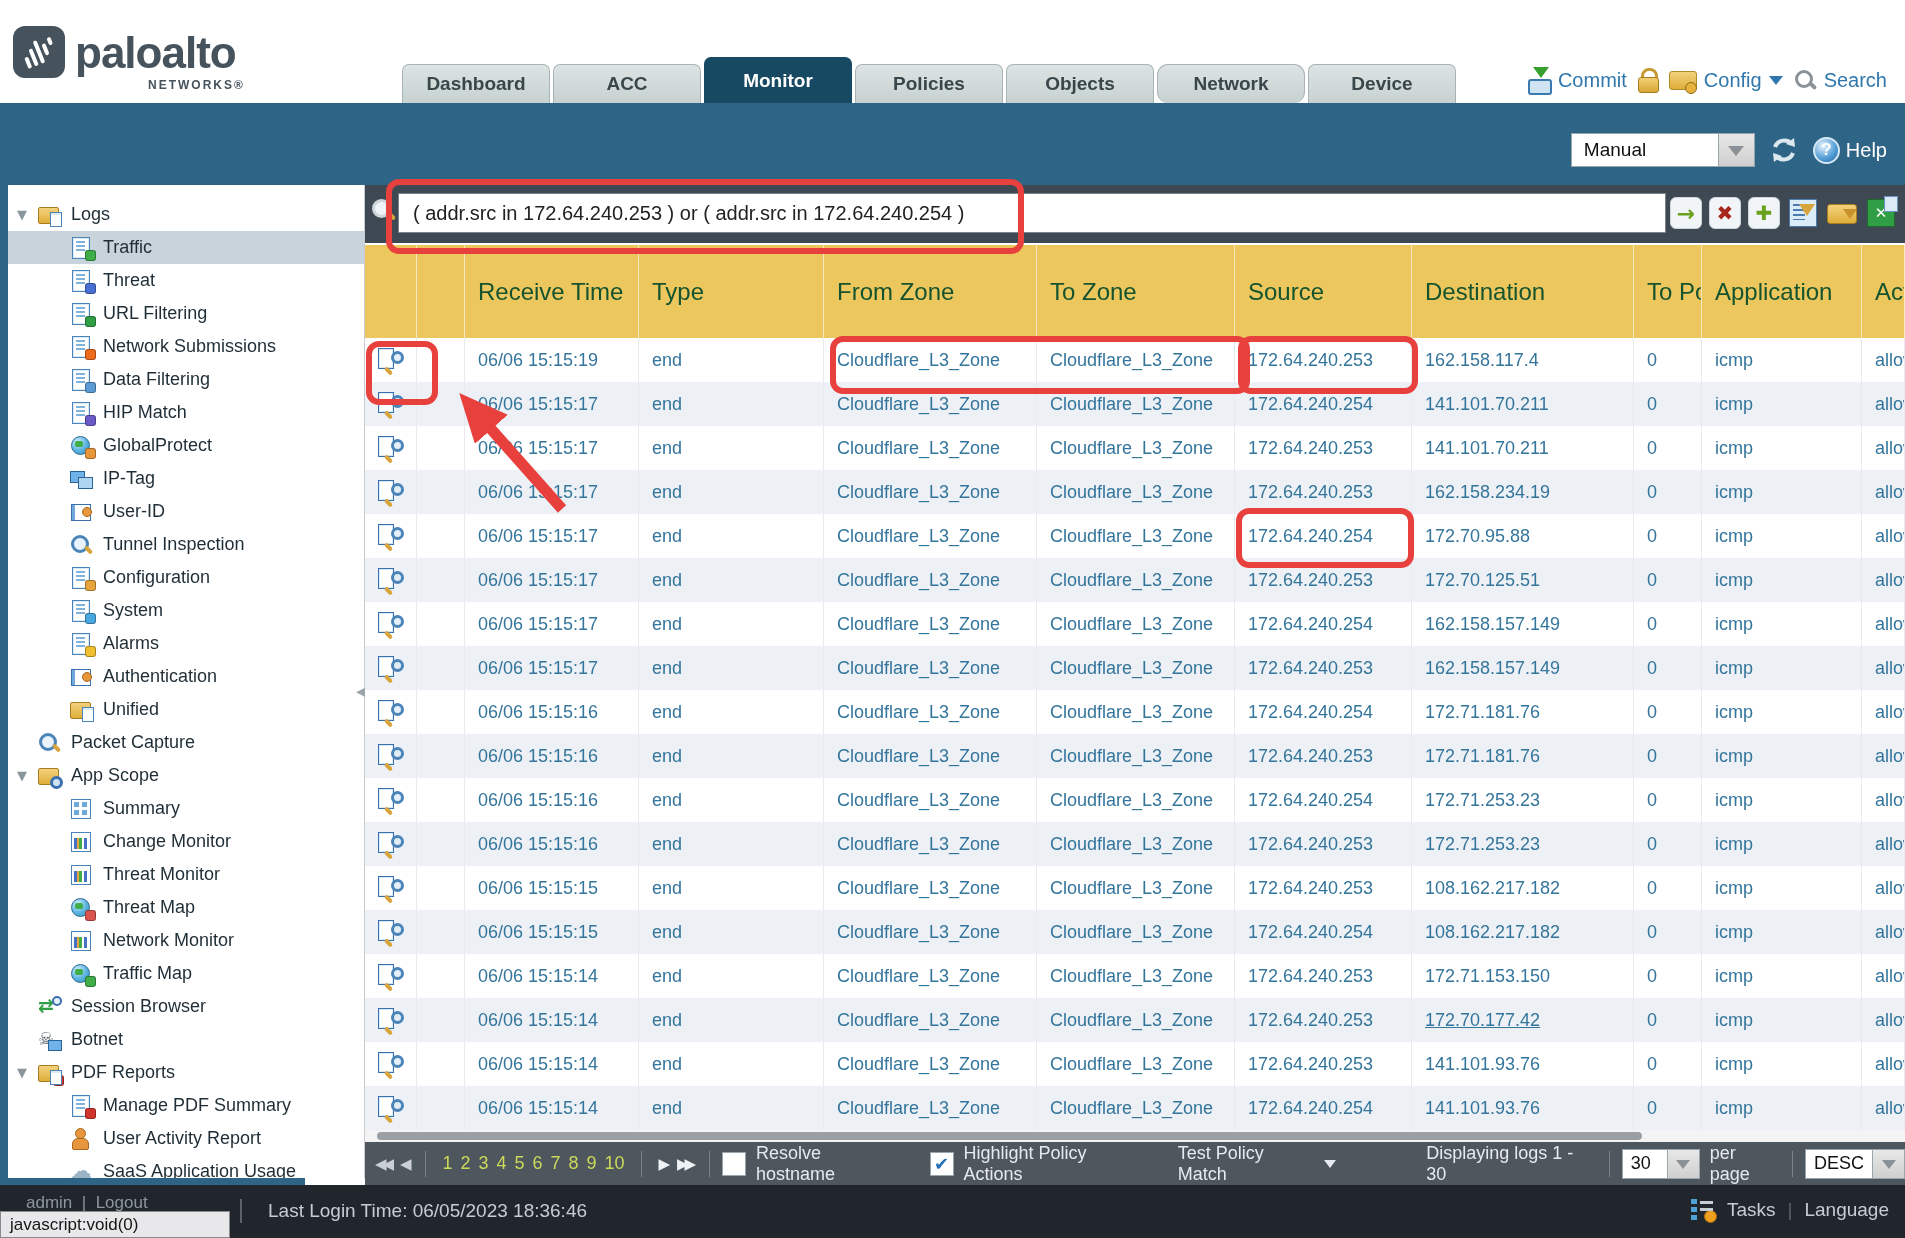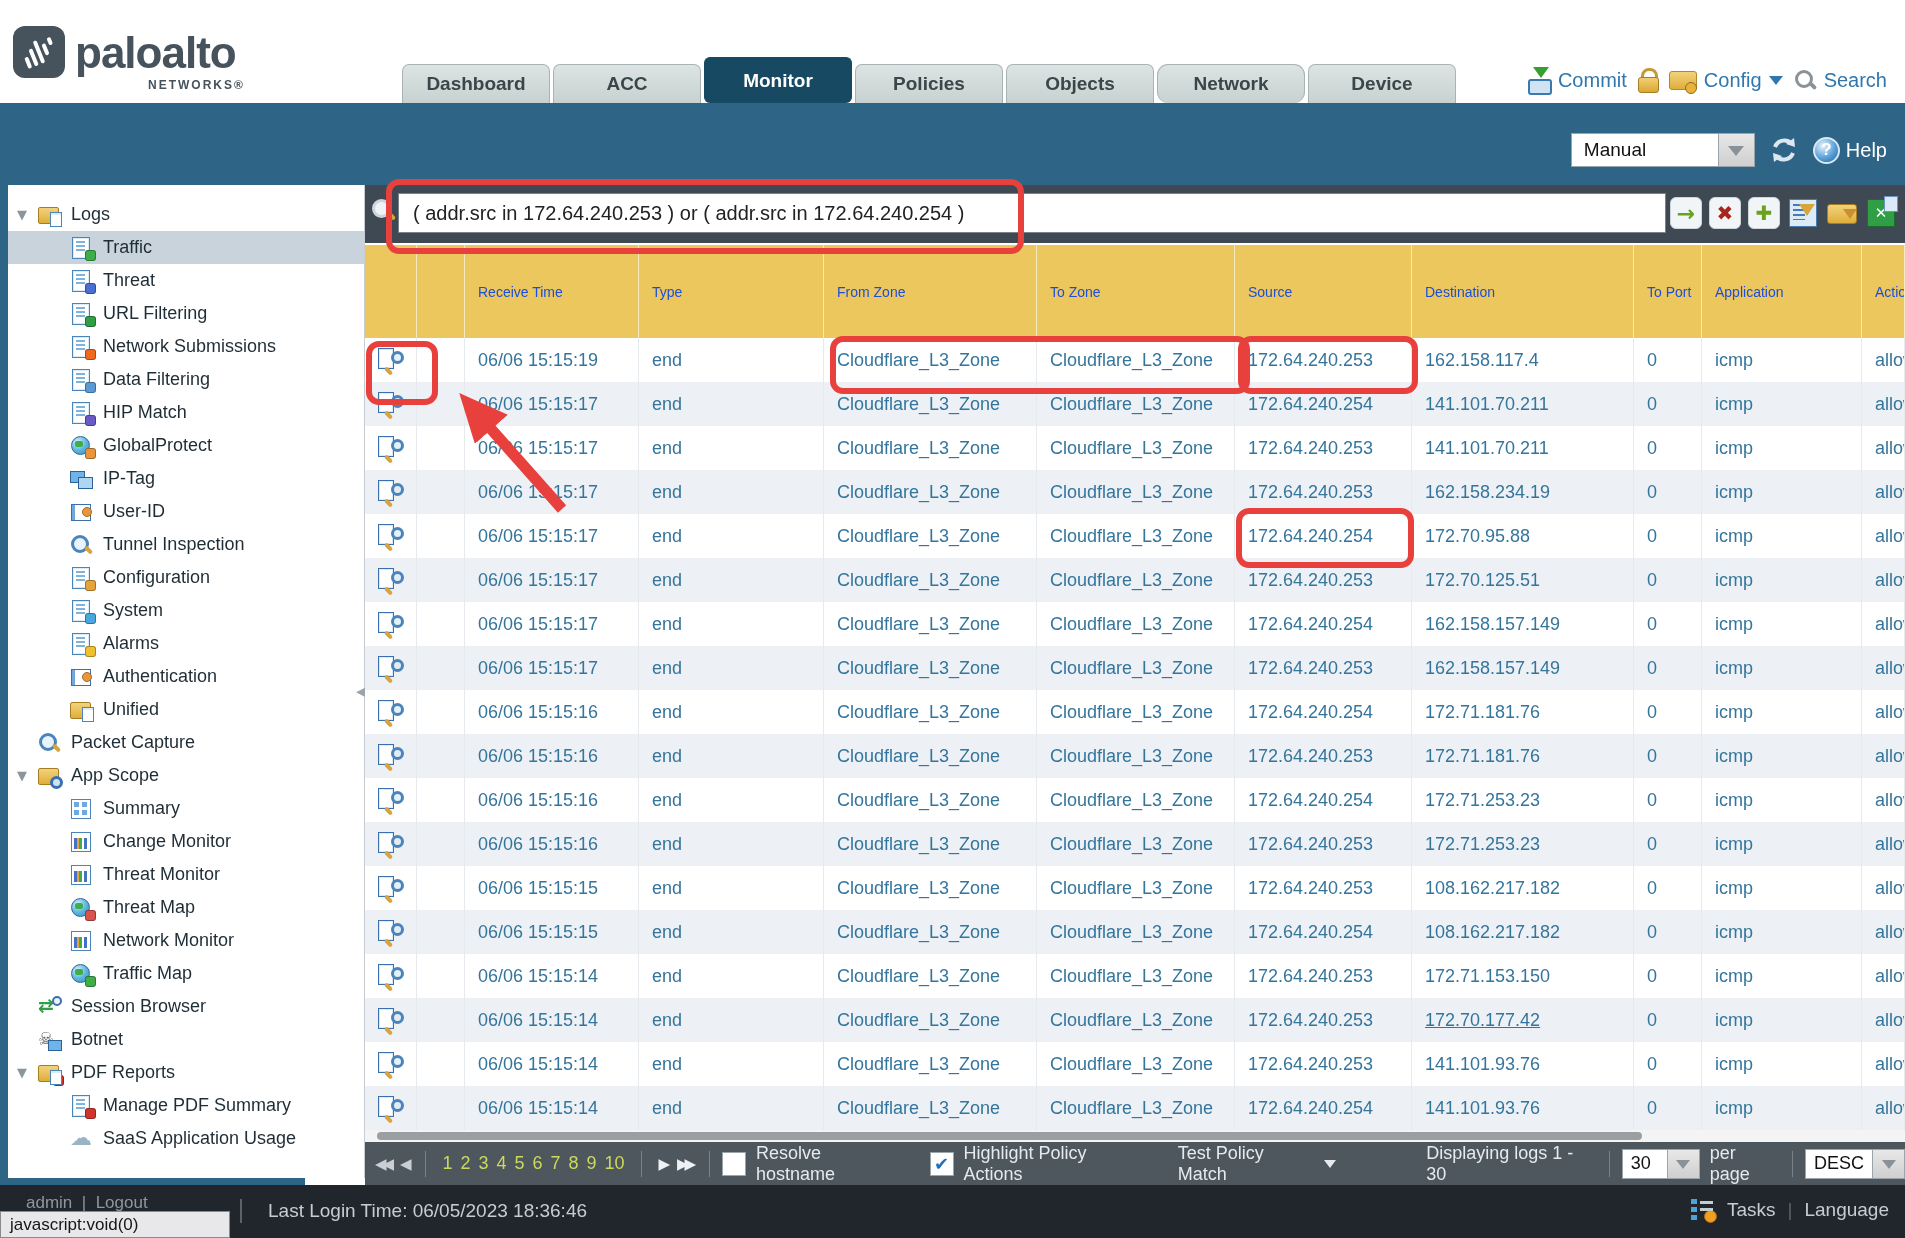--- a/index.html
+++ b/index.html
@@ -93,21 +93,21 @@
   .sico.session::before{content:"⇄";position:absolute;left:0;top:-2px;font-size:19px;font-weight:bold;color:#2f9e44;}
   .sico.session::after{content:"";position:absolute;right:0;top:0;width:10px;height:10px;border-radius:50%;border:2px solid #3a70b0;background:#e8f3fb;box-sizing:border-box;}
   .sico.skull::before{content:"☠";position:absolute;left:0;top:-1px;font-size:18px;color:#5a646c;}
   .sico.skull::after{content:"";position:absolute;right:0;bottom:0;width:12px;height:9px;background:#6fb3e8;border:1px solid #2a6496;}
   .sico.cloud::before{content:"☁";position:absolute;left:0;top:-3px;font-size:22px;color:#9ab4c6;}
   .sico.person::before{content:"";position:absolute;left:5px;top:0;width:9px;height:9px;border-radius:50%;background:#e8963c;border:1px solid #a86a20;}
   .sico.person::after{content:"";position:absolute;left:2px;top:10px;width:15px;height:10px;border-radius:6px 6px 2px 2px;background:#e8963c;border:1px solid #a86a20;}
   #splitter-arrow{left:356px;top:683px;font-size:14px;color:#9aa4ab;font-family:"DejaVu Sans",sans-serif;}
   
   #thead{left:365px;top:243px;width:1540px;height:95px;background:#ecc75e;border-top:2px solid #fff;box-sizing:border-box;display:flex;}
-  .th{box-sizing:border-box;border-right:1px solid rgba(255,255,255,.6);display:flex;align-items:center;padding-left:13px;font-size:14px;color:#1d4ed8;white-space:nowrap;overflow:hidden;cursor:pointer;}
+  .th{box-sizing:border-box;border-right:1px solid rgba(255,255,255,.6);display:flex;align-items:center;padding-left:13px;font-size:24px;color:#14532d;white-space:nowrap;overflow:hidden;cursor:pointer;}
   #tbody{left:365px;top:338px;width:1540px;height:792px;background:#fff;overflow:hidden;}
   .tr{display:flex;height:44px;}
   .tr.even{background:#edf1f5;}
   .td{box-sizing:border-box;border-right:1px solid #e6eaee;display:flex;align-items:center;padding-left:13px;font-size:18px;color:#34759c;white-space:nowrap;overflow:hidden;}
   .td.cicon{justify-content:center;padding-left:0;}
   .td .lnk{cursor:pointer;}
   .td .lnk.u{text-decoration:underline;}
   .rowico{width:26px;height:24px;position:relative;cursor:pointer;}
   .rowico::before{content:"";position:absolute;left:0;top:0;width:14px;height:19px;background:#fff;border:1px solid #3a70b0;box-shadow:inset 0 0 0 1px #dcebf8;}
   .rowico::after{content:"";position:absolute;right:0px;top:3px;width:13px;height:13px;border:3px solid #4a84b8;border-radius:50%;background:rgba(220,236,248,.8);box-sizing:border-box;}
@@ -159,21 +159,21 @@
           <rect x="31" y="20" width="4" height="12" rx="2"></rect>
           <rect x="38" y="16" width="4" height="8" rx="2"></rect>
         </g>
       </svg>
       <div id="logo-text">paloalto</div>
       <div id="logo-sub">NETWORKS®</div>
     </div>
     <div class="abs" id="tabs">
         <div class="tab" style="left: 0px;">Dashboard</div>
         <div class="tab" style="left: 151px;">ACC</div>
-        <div class="tab active" style="left: 302px; border-radius: 6px;">Monitor</div>
+        <div class="tab active" style="left: 302px;">Monitor</div>
         <div class="tab" style="left: 453px;">Policies</div>
         <div class="tab" style="left: 604px;">Objects</div>
         <div class="tab" style="left: 755px; border-radius: 11px;">Network</div>
         <div class="tab" style="left: 906px;">Device</div>
       </div>
     <div class="abs" id="top-actions">
       <span class="act">
         <span class="ic-commit"></span>
         <span>Commit</span>
       </span>
@@ -373,20 +373,24 @@
         <span class="sico folder2">
           <span class="b" style="background: rgb(208, 52, 44);"></span>
         </span>
         <span>PDF Reports</span>
       </div>
       <div class="sb-row lvl1">
         <span class="sico doc">
           <span class="b" style="background: rgb(208, 52, 44);"></span>
         </span>
         <span>Manage PDF Summary</span>
+      </div>
+      <div class="sb-row lvl1">
+        <span class="sico person"></span>
+        <span>User Activity Report</span>
       </div>
       <div class="sb-row lvl1">
         <span class="sico cloud"></span>
         <span>SaaS Application Usage</span>
       </div>
     </div>
   <div class="abs" id="splitter-arrow">◀</div>
 
   <div class="abs" id="thead">
       <div class="th" style="width: 52px;"></div>

